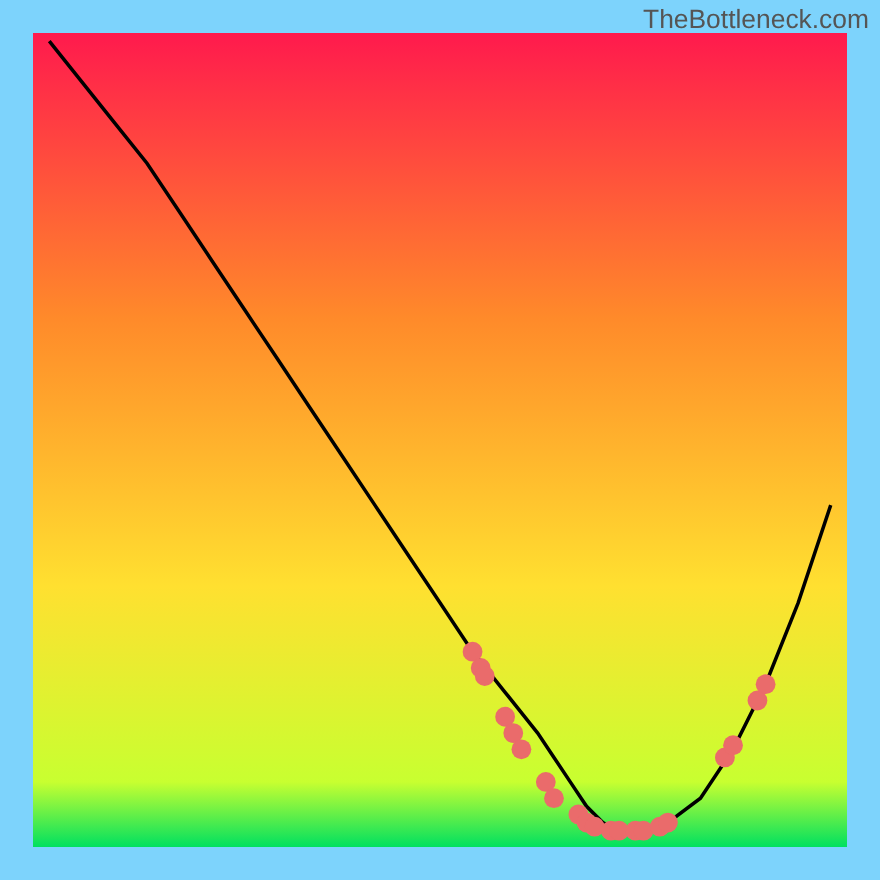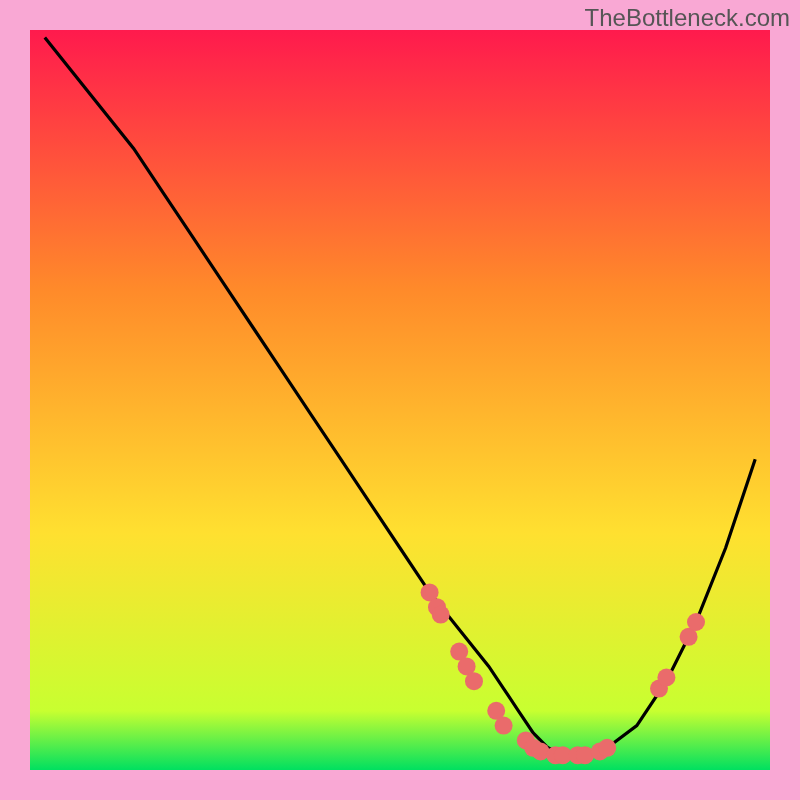--- a/index.html
+++ b/index.html
@@ -8,21 +8,21 @@
     width: 800px;
     height: 800px;
     overflow: hidden;
     font-family: Arial, Helvetica, sans-serif;
     background: #000;
   }
   .frame {
     position: relative;
     width: 800px;
     height: 800px;
-    background: #f9a8d4;
+    background: #7dd3fc;
   }
   .watermark {
     position: absolute;
     top: 4px;
     right: 10px;
     color: #555;
     font-size: 24px;
     font-weight: 500;
     z-index: 5;
     user-select: none;

